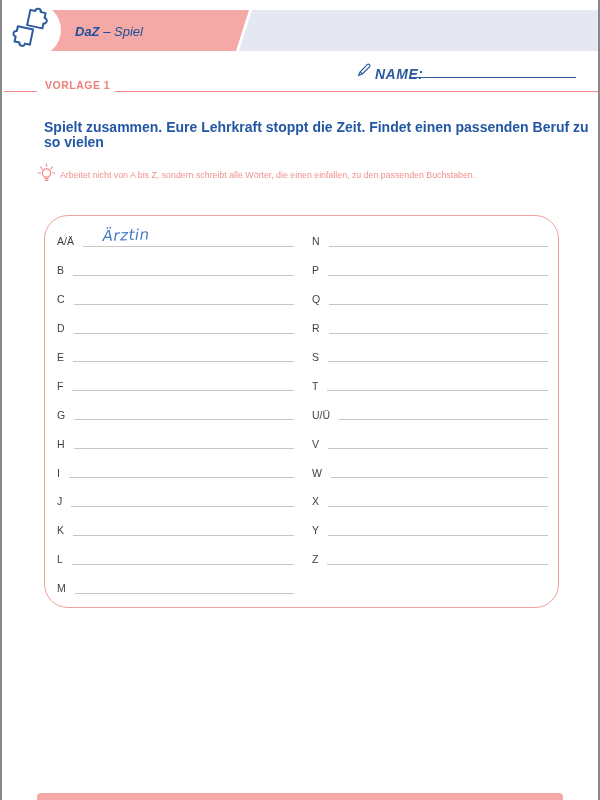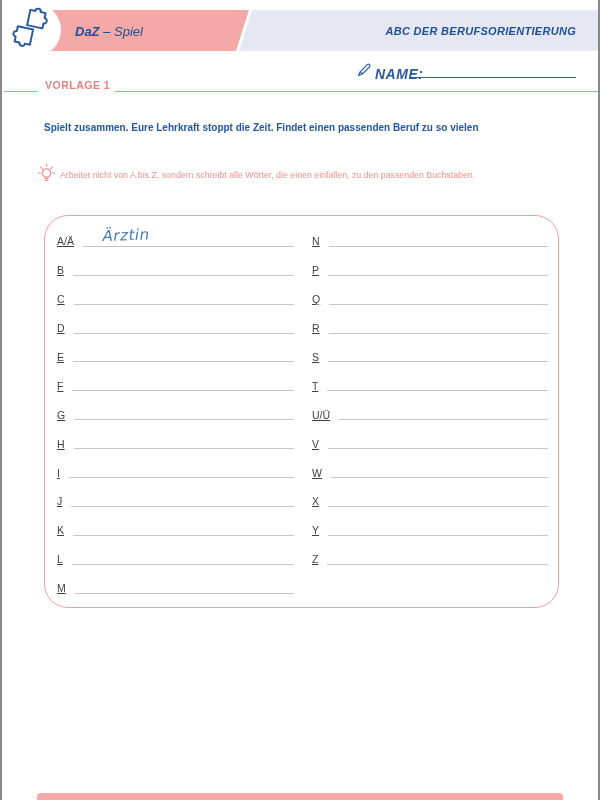--- a/index.html
+++ b/index.html
@@ -23,33 +23,33 @@
               letter-spacing:.5px;color:#2b5b9e;}
   .name-line{position:absolute;left:407px;right:22px;top:77px;height:0;border-top:1.4px solid #2b5b9e;}
 
   
   .vor-line-l{position:absolute;left:2px;top:91px;width:33px;height:0;border-top:1.5px solid #ef8b86;}
   .vor-line-r{position:absolute;left:113px;top:91px;width:484px;height:0;border-top:1.5px solid #ef8b86;}
   .vor-label{position:absolute;left:43px;top:79px;font-size:10.5px;font-weight:bold;
              letter-spacing:.5px;color:#ee7f7d;white-space:nowrap;}
 
   
-  .task{position:absolute;left:42px;top:120px;width:545px;font-size:10px;font-weight:bold;
+  .task{position:absolute;left:42px;top:120px;width:545px;font-size:14px;font-weight:bold;
         color:#2356a4;line-height:15px;}
   .task span{display:block;}
   .tip-icon{position:absolute;left:35px;top:163px;width:19px;height:21px;}
   .tip-text{position:absolute;left:58px;top:170px;width:520px;font-size:8.8px;color:#f0918c;}
 
   
   .lbox{position:absolute;left:42px;top:215px;width:513px;height:391px;
         border:1.8px solid #f2a09c;border-radius:24px;background:#fff;}
   .colL{position:absolute;left:55px;top:224px;width:237px;}
   .colR{position:absolute;left:310px;top:224px;width:236px;}
   .lrow{height:28.9px;display:flex;align-items:flex-end;padding-bottom:6px;box-sizing:border-box;}
-  .lletter{font-size:10.5px;color:#3f3f3f;line-height:1;white-space:nowrap;text-decoration:underline;}
+  .lletter{font-size:10.5px;color:#3f3f3f;line-height:1;white-space:nowrap;}
   .lline{flex:1;border-bottom:1px solid #c6c6c6;margin-left:9px;position:relative;height:1px;}
   .hand{position:absolute;left:20px;bottom:1px;font-size:15px;font-style:italic;color:#4579c2;
         transform:rotate(-2deg);transform-origin:left bottom;white-space:nowrap;letter-spacing:.5px;
         font-family:"DejaVu Sans",sans-serif;}
 
   
   .bottom-bar{position:absolute;left:35px;right:35px;top:793px;height:7px;background:#f5a9a6;
               border-radius:4px 4px 0 0;}
 </style>
 </head>
@@ -60,21 +60,20 @@
   <div class="band-pink"></div>
   <div class="band-lav"></div>
 
   <svg class="logo" viewBox="0 0 58 58">
     <circle cx="30" cy="29" r="27" fill="#ffffff"></circle>
     <path d="M2,4 h5 a2.8,2.8 0 1 1 5.6,0 h5 v5 a2.8,2.8 0 1 1 0,5.6 v5 h-15.6 z" fill="#ffffff" stroke="#2b5b9e" stroke-width="2" stroke-linejoin="round" transform="translate(23,6) rotate(12 8 10)"></path>
     <path d="M2,4 h5 a2.8,2.8 0 1 1 5.6,0 h5 v5 a2.8,2.8 0 1 1 0,5.6 v5 h-15.6 z" fill="#ffffff" stroke="#2b5b9e" stroke-width="2" stroke-linejoin="round" transform="translate(27,48) rotate(192)"></path>
   </svg>
 
   <div class="daz"><b>DaZ</b><span> – Spiel</span></div>
-  <div class="series">ABC DER BERUFSORIENTIERUNG</div>
 
   <svg class="pencil" viewBox="0 0 15 16">
     <path d="M1.5 14.5 L3.2 10.8 L10.2 3.6 a1.6 1.6 0 0 1 2.3 2.3 L5.3 13 L1.5 14.5 Z" fill="none" stroke="#2b5b9e" stroke-width="1.2" stroke-linejoin="round"></path>
     <path d="M3.2 10.8 L5.3 13" fill="none" stroke="#2b5b9e" stroke-width="1.2"></path>
   </svg>
   <div class="name-label">NAME:</div>
   <div class="name-line"></div>
 
   <div class="vor-line-l"></div>
   <div class="vor-label">VORLAGE 1</div>

